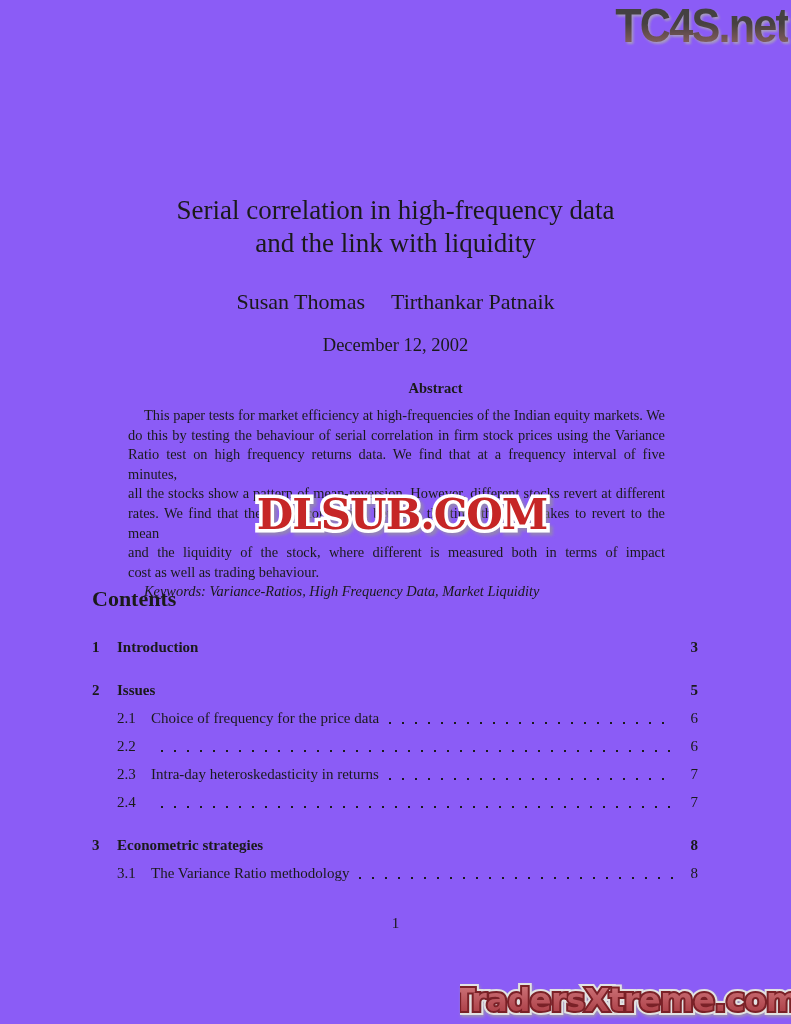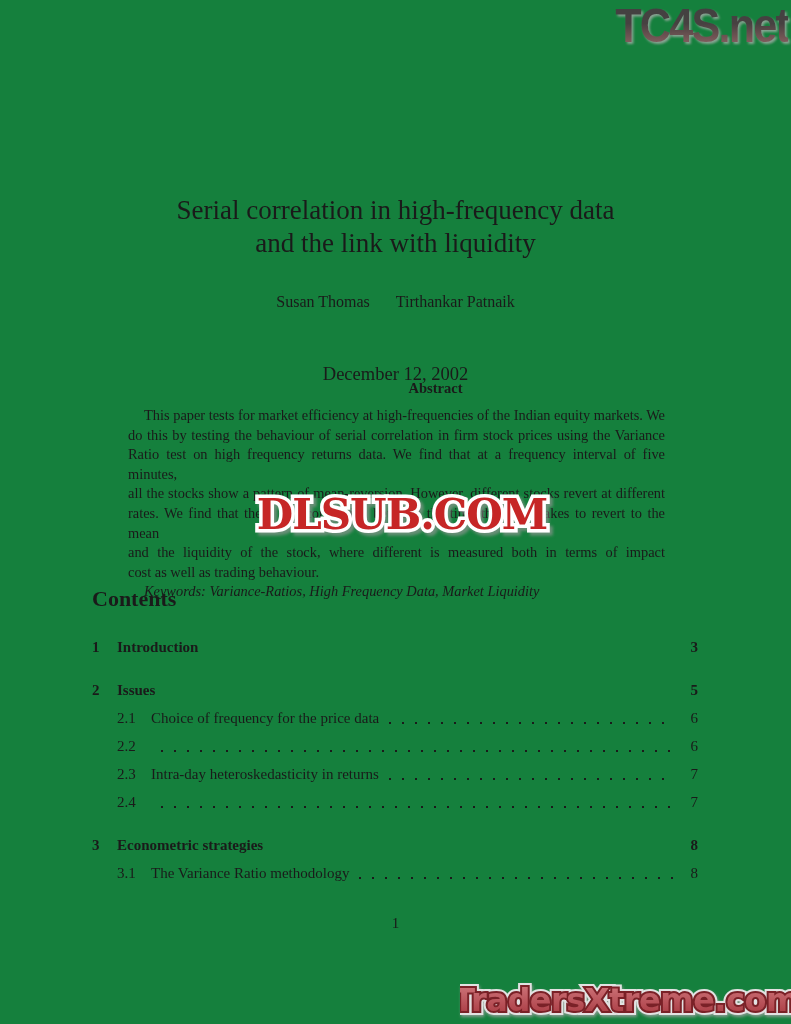--- a/index.html
+++ b/index.html
@@ -1,43 +1,42 @@
 <!DOCTYPE html>
 <html><head>
 <meta charset="utf-8">
 <style>
   html,body { margin:0; padding:0; background:#ffffff; }
   .page {
-    position:relative; width:791px; height:1024px; background:#15803d;
+    position:relative; width:791px; height:1024px; background:#8b5cf6;
     font-family:"Liberation Serif", serif; color:#1a1a1a; overflow:hidden;
   }
 
   
   .tc4s {
     position:absolute; top:2px; right:3px; line-height:1;
     font-family:"Liberation Sans", sans-serif; font-weight:900;
     font-size:48px; letter-spacing:-2px;
     transform:scaleX(0.9); transform-origin:100% 0;
     background:linear-gradient(180deg,#414141 0%,#474141 45%,#6f5353 72%,#946a6a 100%);
     -webkit-background-clip:text; background-clip:text; color:transparent;
     filter:drop-shadow(2px 2px 1px rgba(175,175,175,0.75));
   }
 
   .title {
     position:absolute; top:194px; left:0; width:791px; text-align:center;
     font-size:27px; line-height:32.5px;
   }
   .authors {
     position:absolute; top:290px; left:0; width:791px;
-    display:flex; justify-content:center; gap:26px; font-size:16px; line-height:23px;
+    display:flex; justify-content:center; gap:26px; font-size:22px; line-height:23px;
   }
   .date {
     position:absolute; top:335px; left:0; width:791px; text-align:center;
     font-size:18.5px;
-    margin-top:29px;
   }
   .abs-head {
     position:absolute; top:380px; left:0; width:791px; text-align:center;
     font-size:14.5px; font-weight:bold;padding-left:40px;
   }
   .abstract {
     position:absolute; top:406px; left:128px; width:537px;
     font-size:14.4px; line-height:19.6px;
   }
   .abs-line { text-align:justify; text-align-last:justify; }

